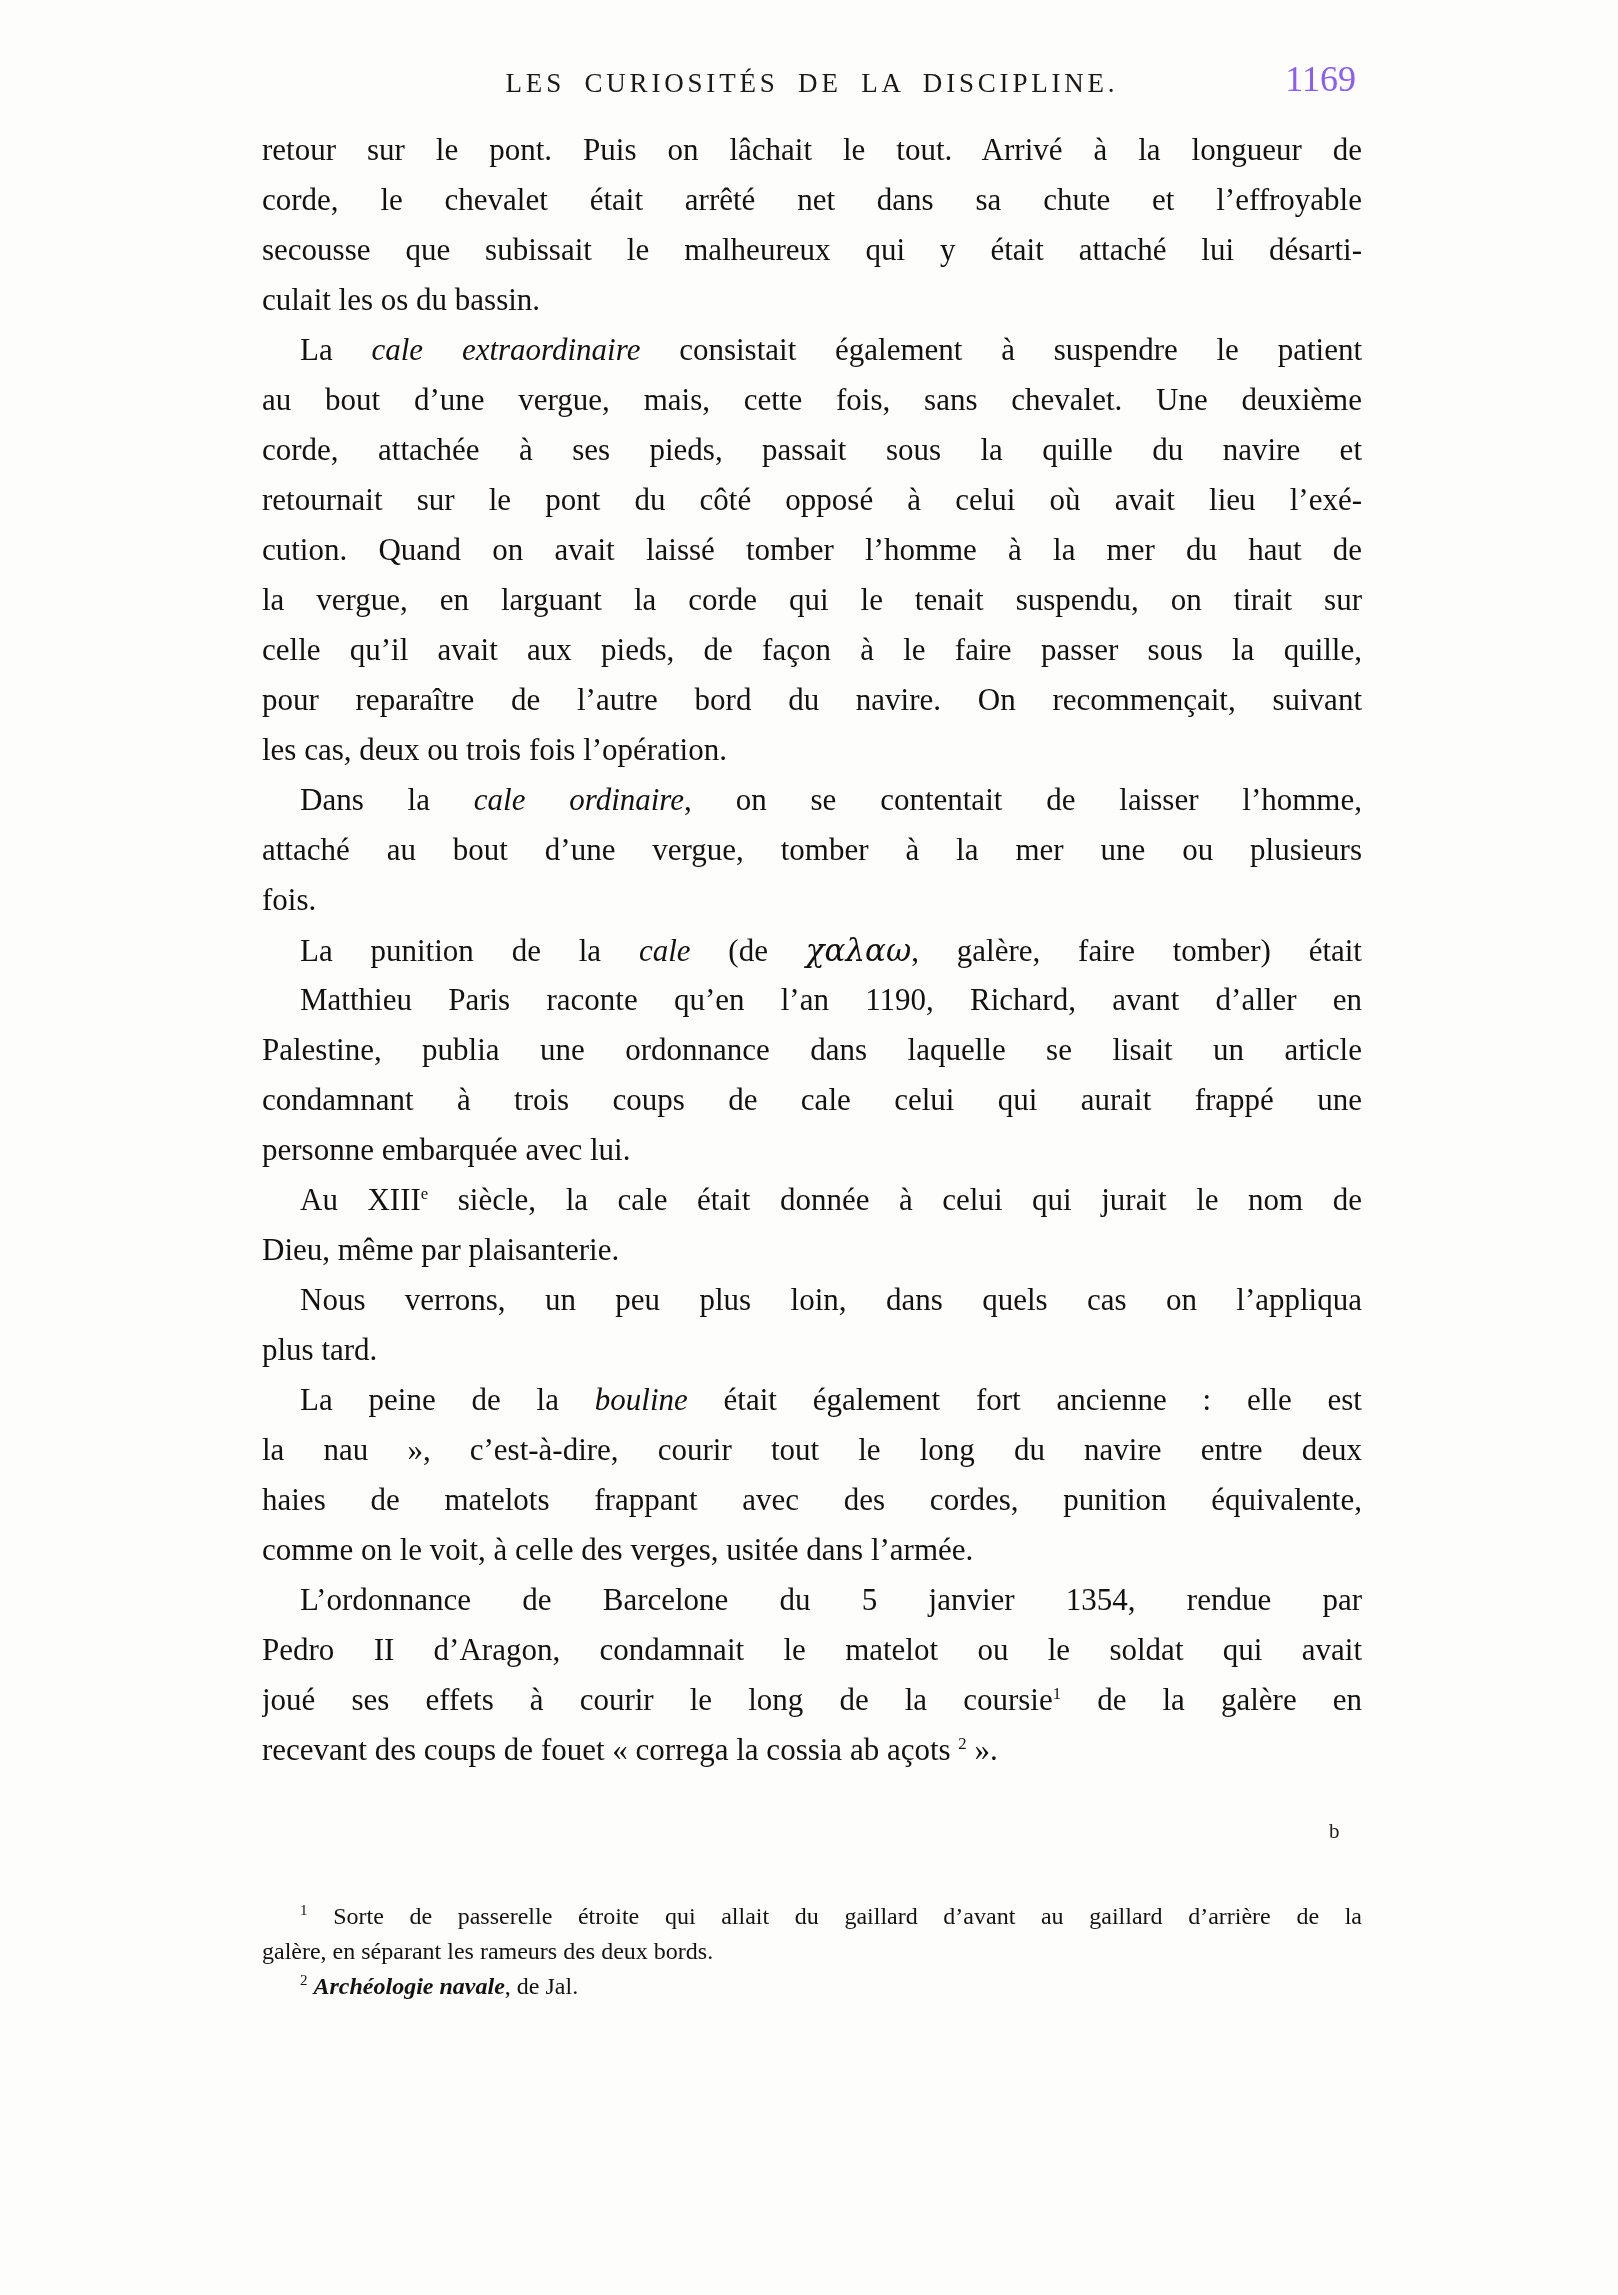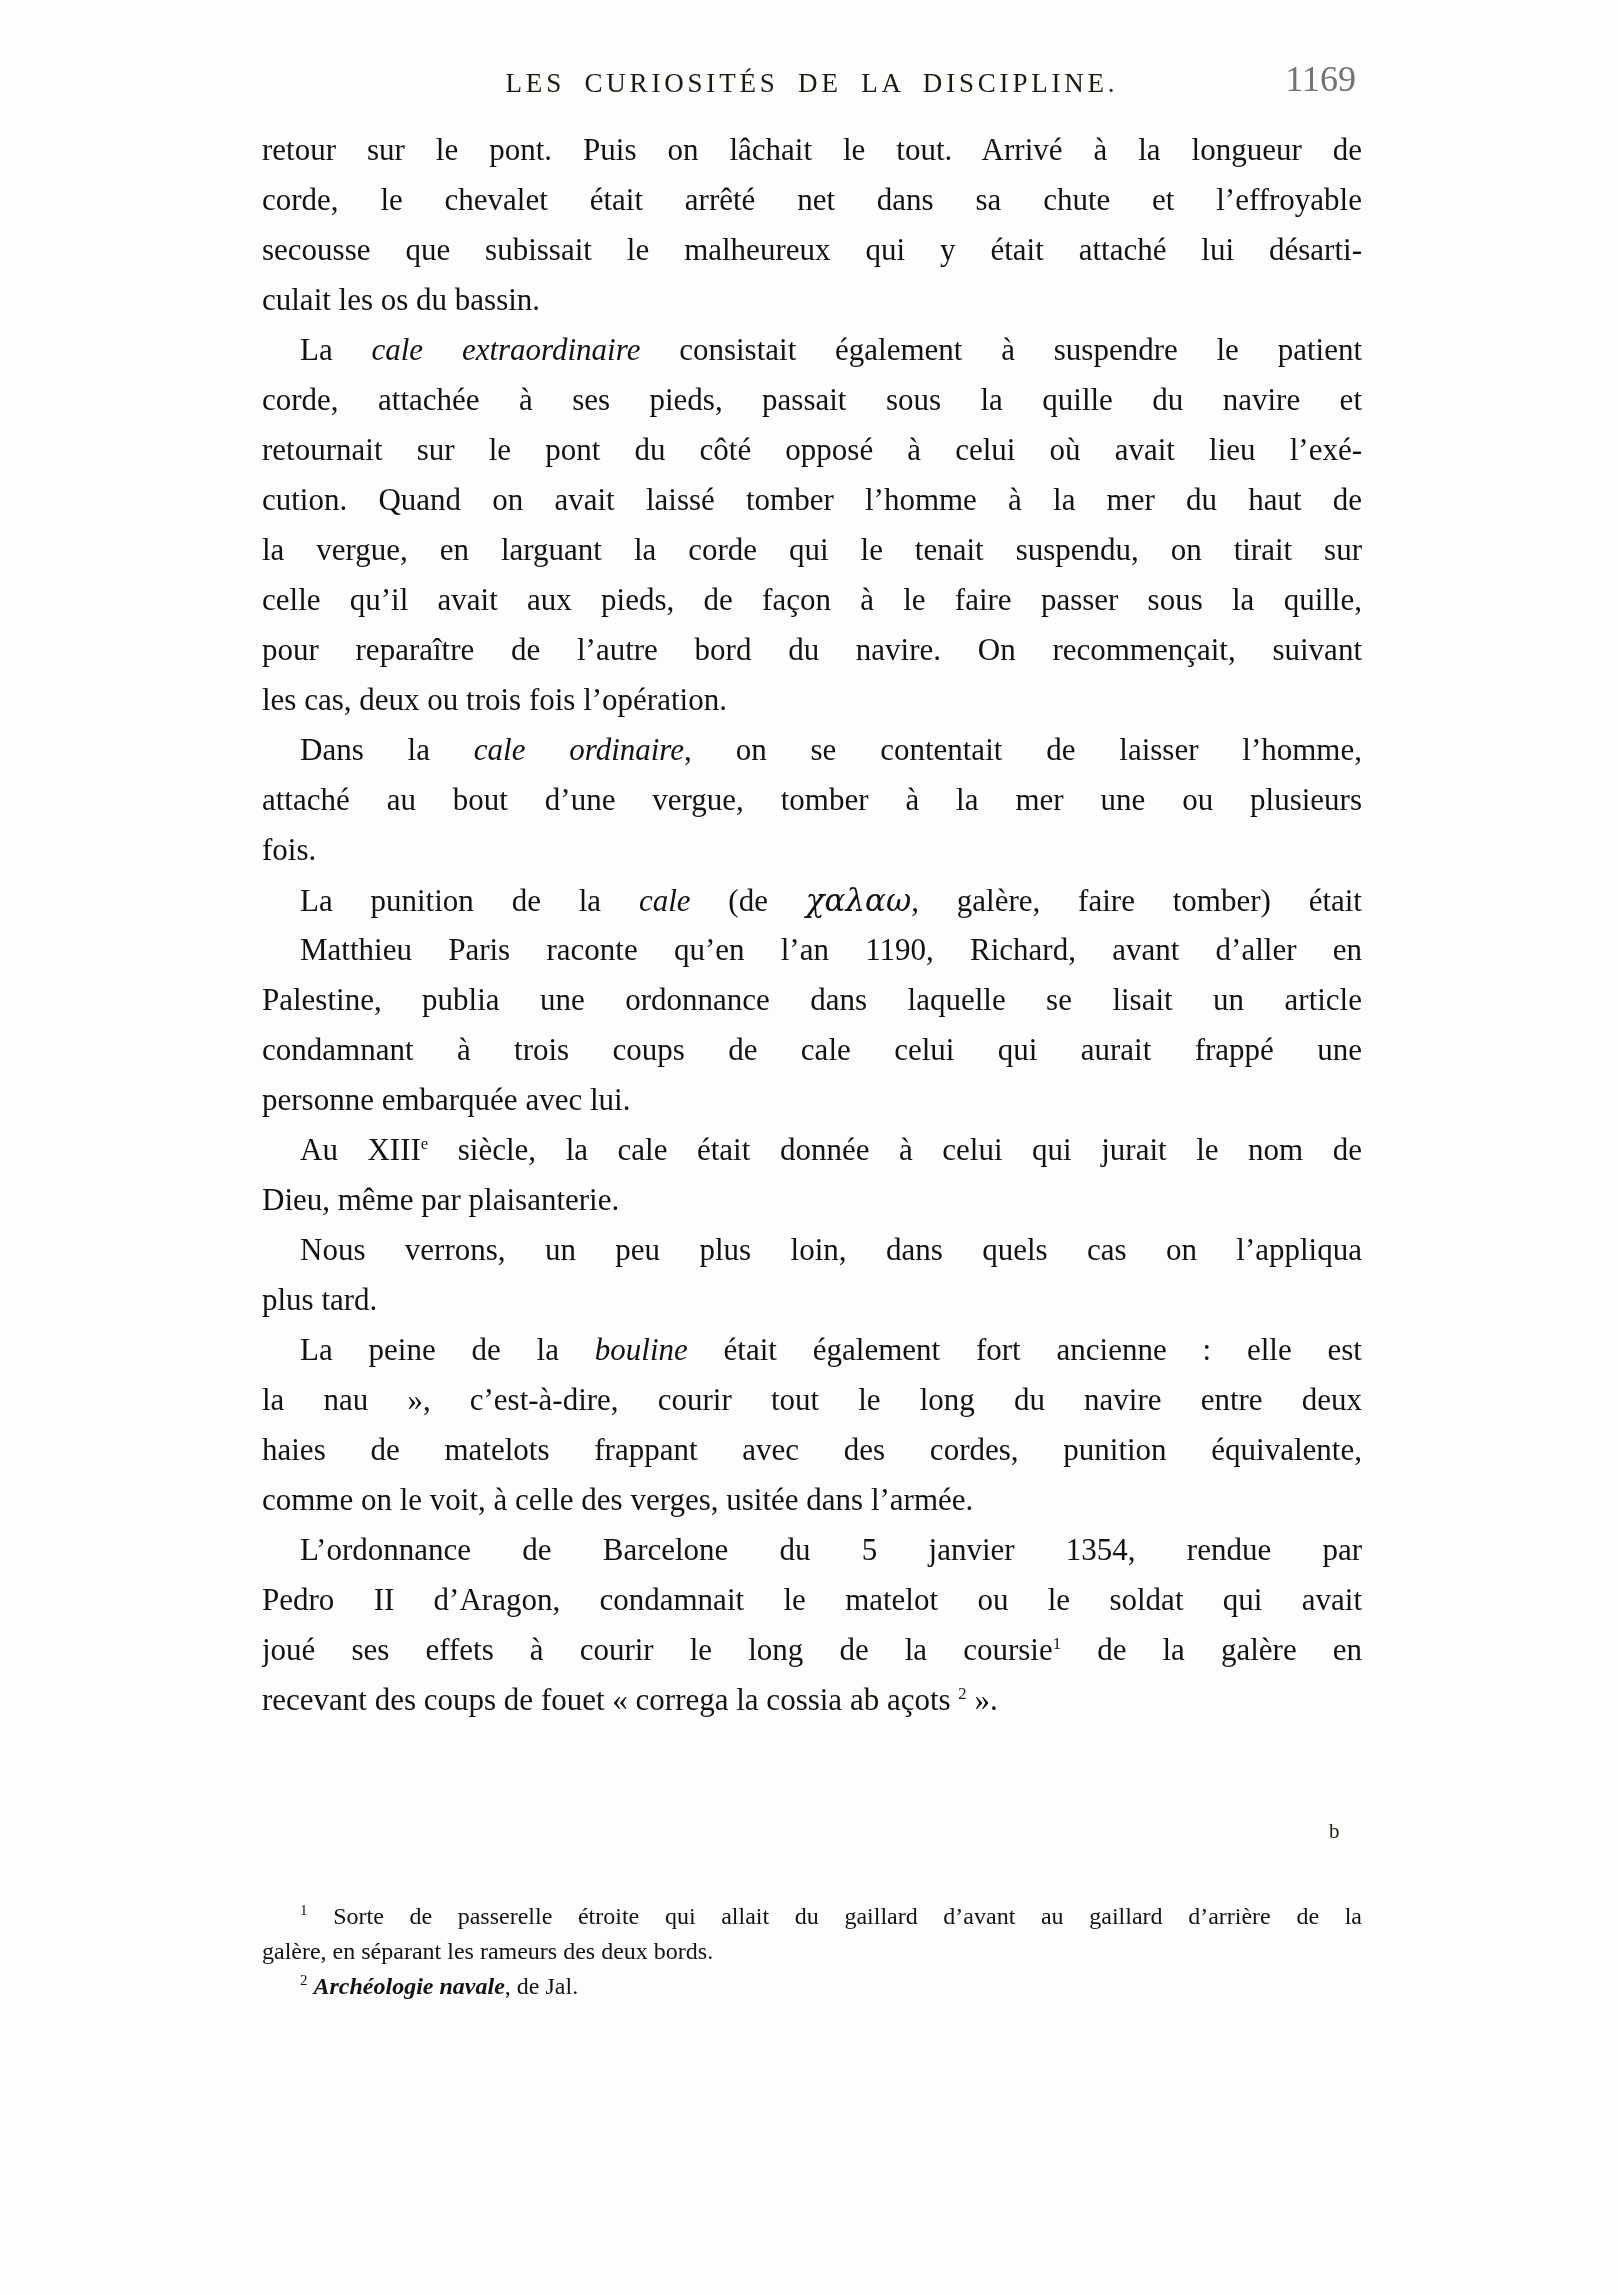--- a/index.html
+++ b/index.html
@@ -16,21 +16,21 @@
   .running-title{
     position:absolute;left:0;right:0;top:6px;
     text-align:center;
     font-size:27px;line-height:33px;
     letter-spacing:3.8px;word-spacing:9px;
     color:#1b1916;
   }
   .page-number{
     position:absolute;right:6px;top:-3px;
     font-size:36px;line-height:42px;
-    color:#737373;
+    color:#8b5cf6;
   }
   
   .textblock{position:absolute;left:262px;top:125px;width:1100px;}
   .line{
     height:50px;line-height:50px;
     font-size:31px;
     text-align:justify;text-align-last:justify;
     white-space:normal;overflow:hidden;
   }
   .line.end{text-align-last:left;}
@@ -66,20 +66,21 @@
     <div class="page-number">1169</div>
   </div>
 
   <div class="textblock">
     <div class="line"><span>retour sur le pont. Puis on lâchait le tout. Arrivé à la longueur de</span></div>
     <div class="line"><span>corde, le chevalet était arrêté net dans sa chute et l’effroyable</span></div>
     <div class="line"><span>secousse que subissait le malheureux qui y était attaché lui désarti-</span></div>
     <div class="line end"><span>culait les os du bassin.</span></div>
 
     <div class="line ind"><span>La </span><span class="it">cale extraordinaire</span><span> consistait également à suspendre le patient</span></div>
+    <div class="line"><span>au bout d’une vergue, mais, cette fois, sans chevalet. Une deuxième</span></div>
     <div class="line"><span>corde, attachée à ses pieds, passait sous la quille du navire et</span></div>
     <div class="line"><span>retournait sur le pont du côté opposé à celui où avait lieu l’exé-</span></div>
     <div class="line"><span>cution. Quand on avait laissé tomber l’homme à la mer du haut de</span></div>
     <div class="line"><span>la vergue, en larguant la corde qui le tenait suspendu, on tirait sur</span></div>
     <div class="line"><span>celle qu’il avait aux pieds, de façon à le faire passer sous la quille,</span></div>
     <div class="line"><span>pour reparaître de l’autre bord du navire. On recommençait, suivant</span></div>
     <div class="line end"><span>les cas, deux ou trois fois l’opération.</span></div>
 
     <div class="line ind"><span>Dans la </span><span class="it">cale ordinaire</span><span>, on se contentait de laisser l’homme,</span></div>
     <div class="line"><span>attaché au bout d’une vergue, tomber à la mer une ou plusieurs</span></div>

